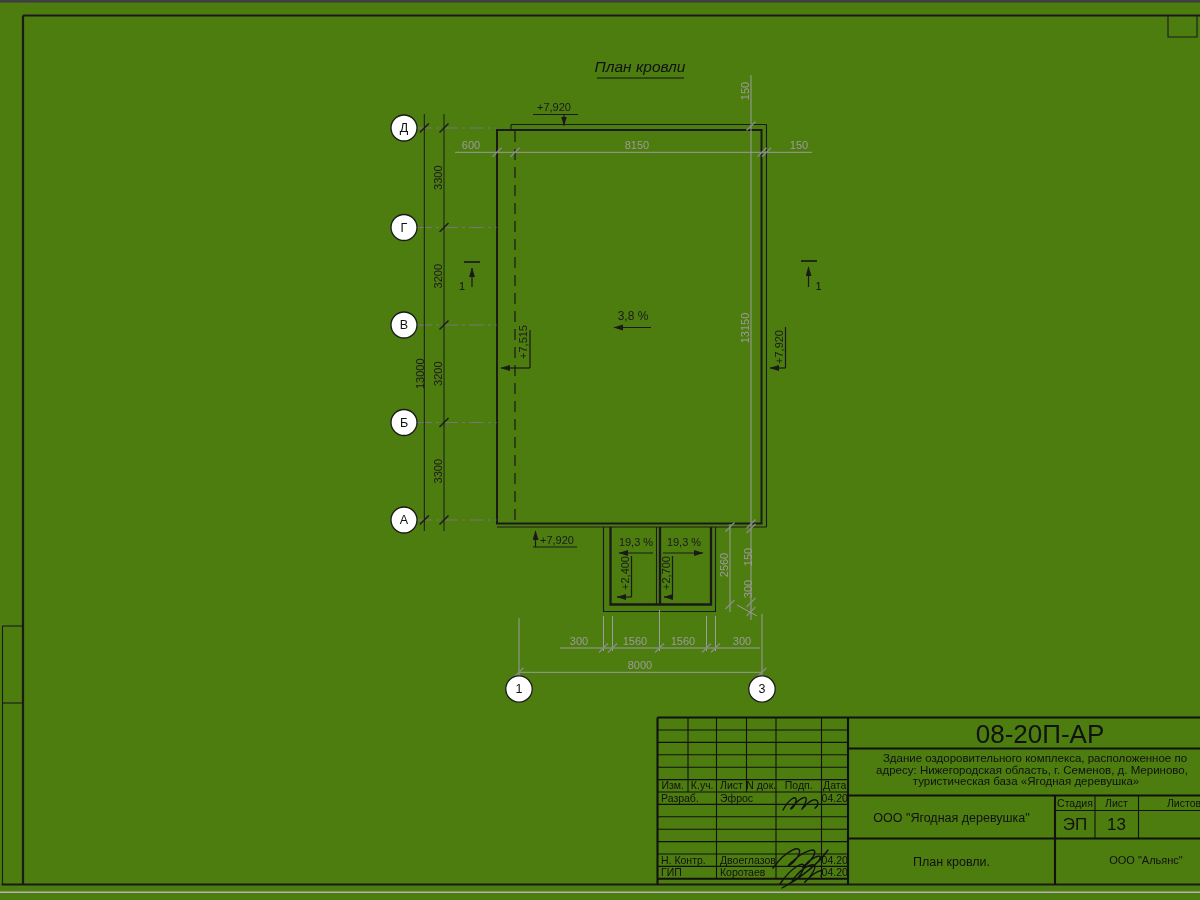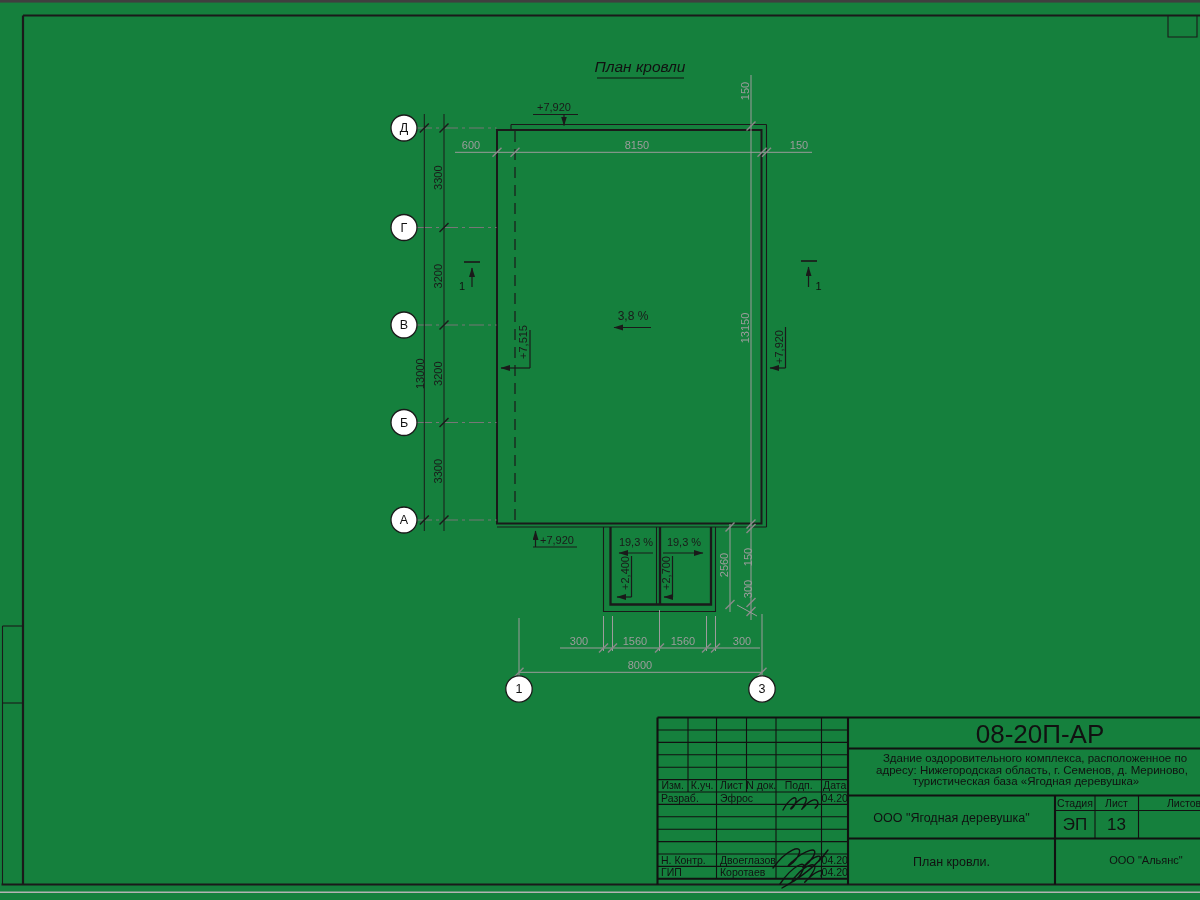--- a/index.html
+++ b/index.html
@@ -1,16 +1,16 @@
 <!DOCTYPE html>
 <html><head>
 <meta charset="utf-8">
 <style>
   html,body{margin:0;padding:0;background:#ffffff;}
-  #screen{position:relative;width:1200px;height:900px;background:#15803d;overflow:hidden;
+  #screen{position:relative;width:1200px;height:900px;background:#4d7c0f;overflow:hidden;
           font-family:"Liberation Sans",sans-serif;}
   svg text{font-family:"Liberation Sans",sans-serif;fill:#1a1a1a;}
   .t-dim{fill:#9c9c9c;font-size:11px;}
   .t-dimb{fill:#1a1a1a;font-size:11px;}
   .t-mark{fill:#1a1a1a;font-size:11px;}
   .t-slope{fill:#1a1a1a;font-size:12px;}
   .t-axis{fill:#111;font-size:12.5px;}
   .t-sec{fill:#111;font-size:11px;}
   .t-title{fill:#111;font-size:15.5px;font-style:italic;}
   .t-tb{fill:#111;font-size:10.5px;}

